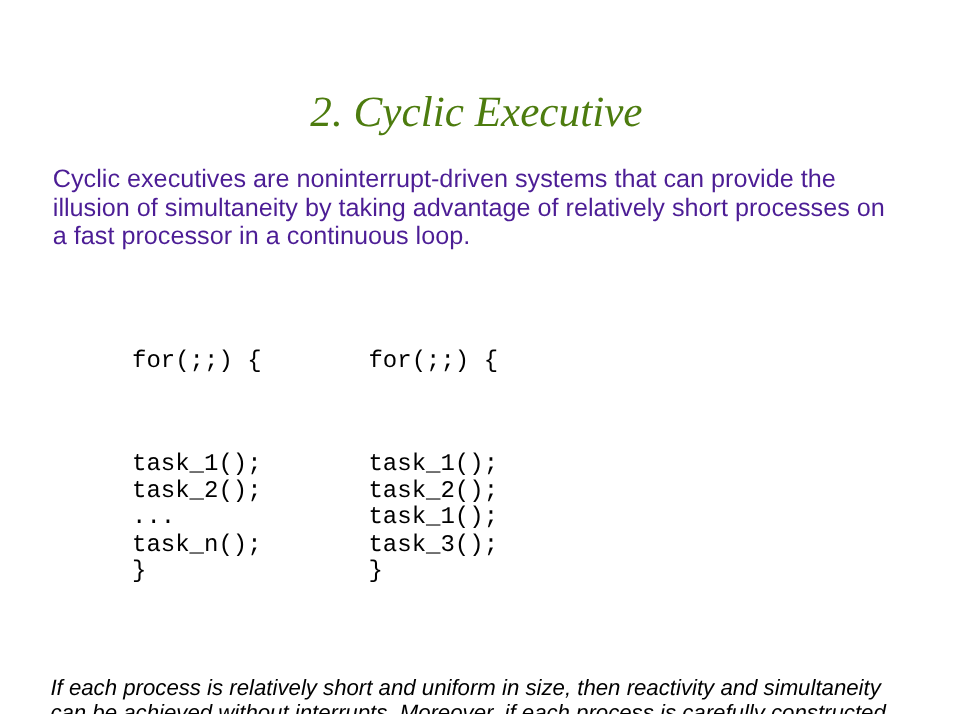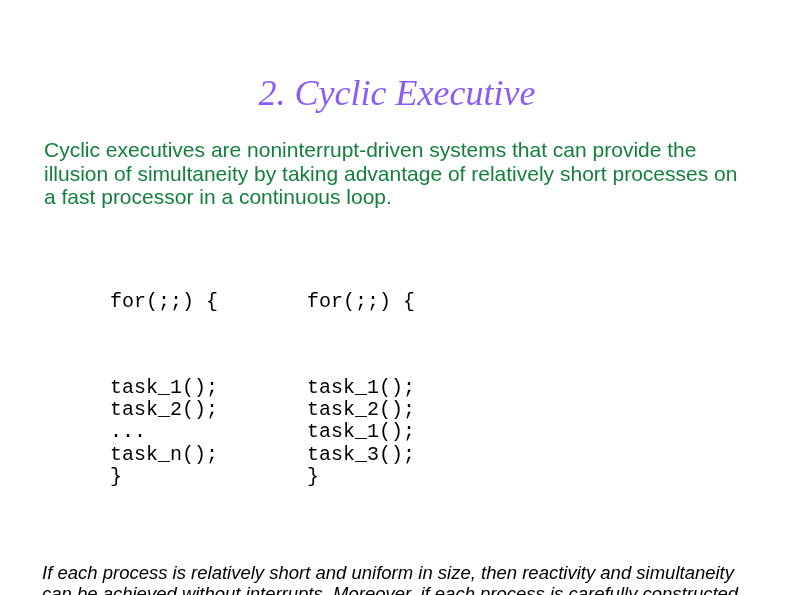--- a/index.html
+++ b/index.html
@@ -16,26 +16,26 @@
     height: 100%;
     position: relative;
     padding: 0;
   }
   .title {
     text-align: center;
     font-size: 36px;
     font-style: italic;
     font-family: "Times New Roman", Times, serif;
     font-weight: normal;
-    color: #8b5cf6;
+    color: #4d7c0f;
     margin-top: 72px;
     margin-bottom: 24px;
   }
   .intro {
-    color: #15803d;
+    color: #4c1d95;
     font-size: 21px;
     line-height: 1.12;
     margin: 0 44px 0 44px;
   }
   .code-row {
     display: flex;
     margin-top: 38px;
     margin-left: 110px;
     gap: 89px;
   }

